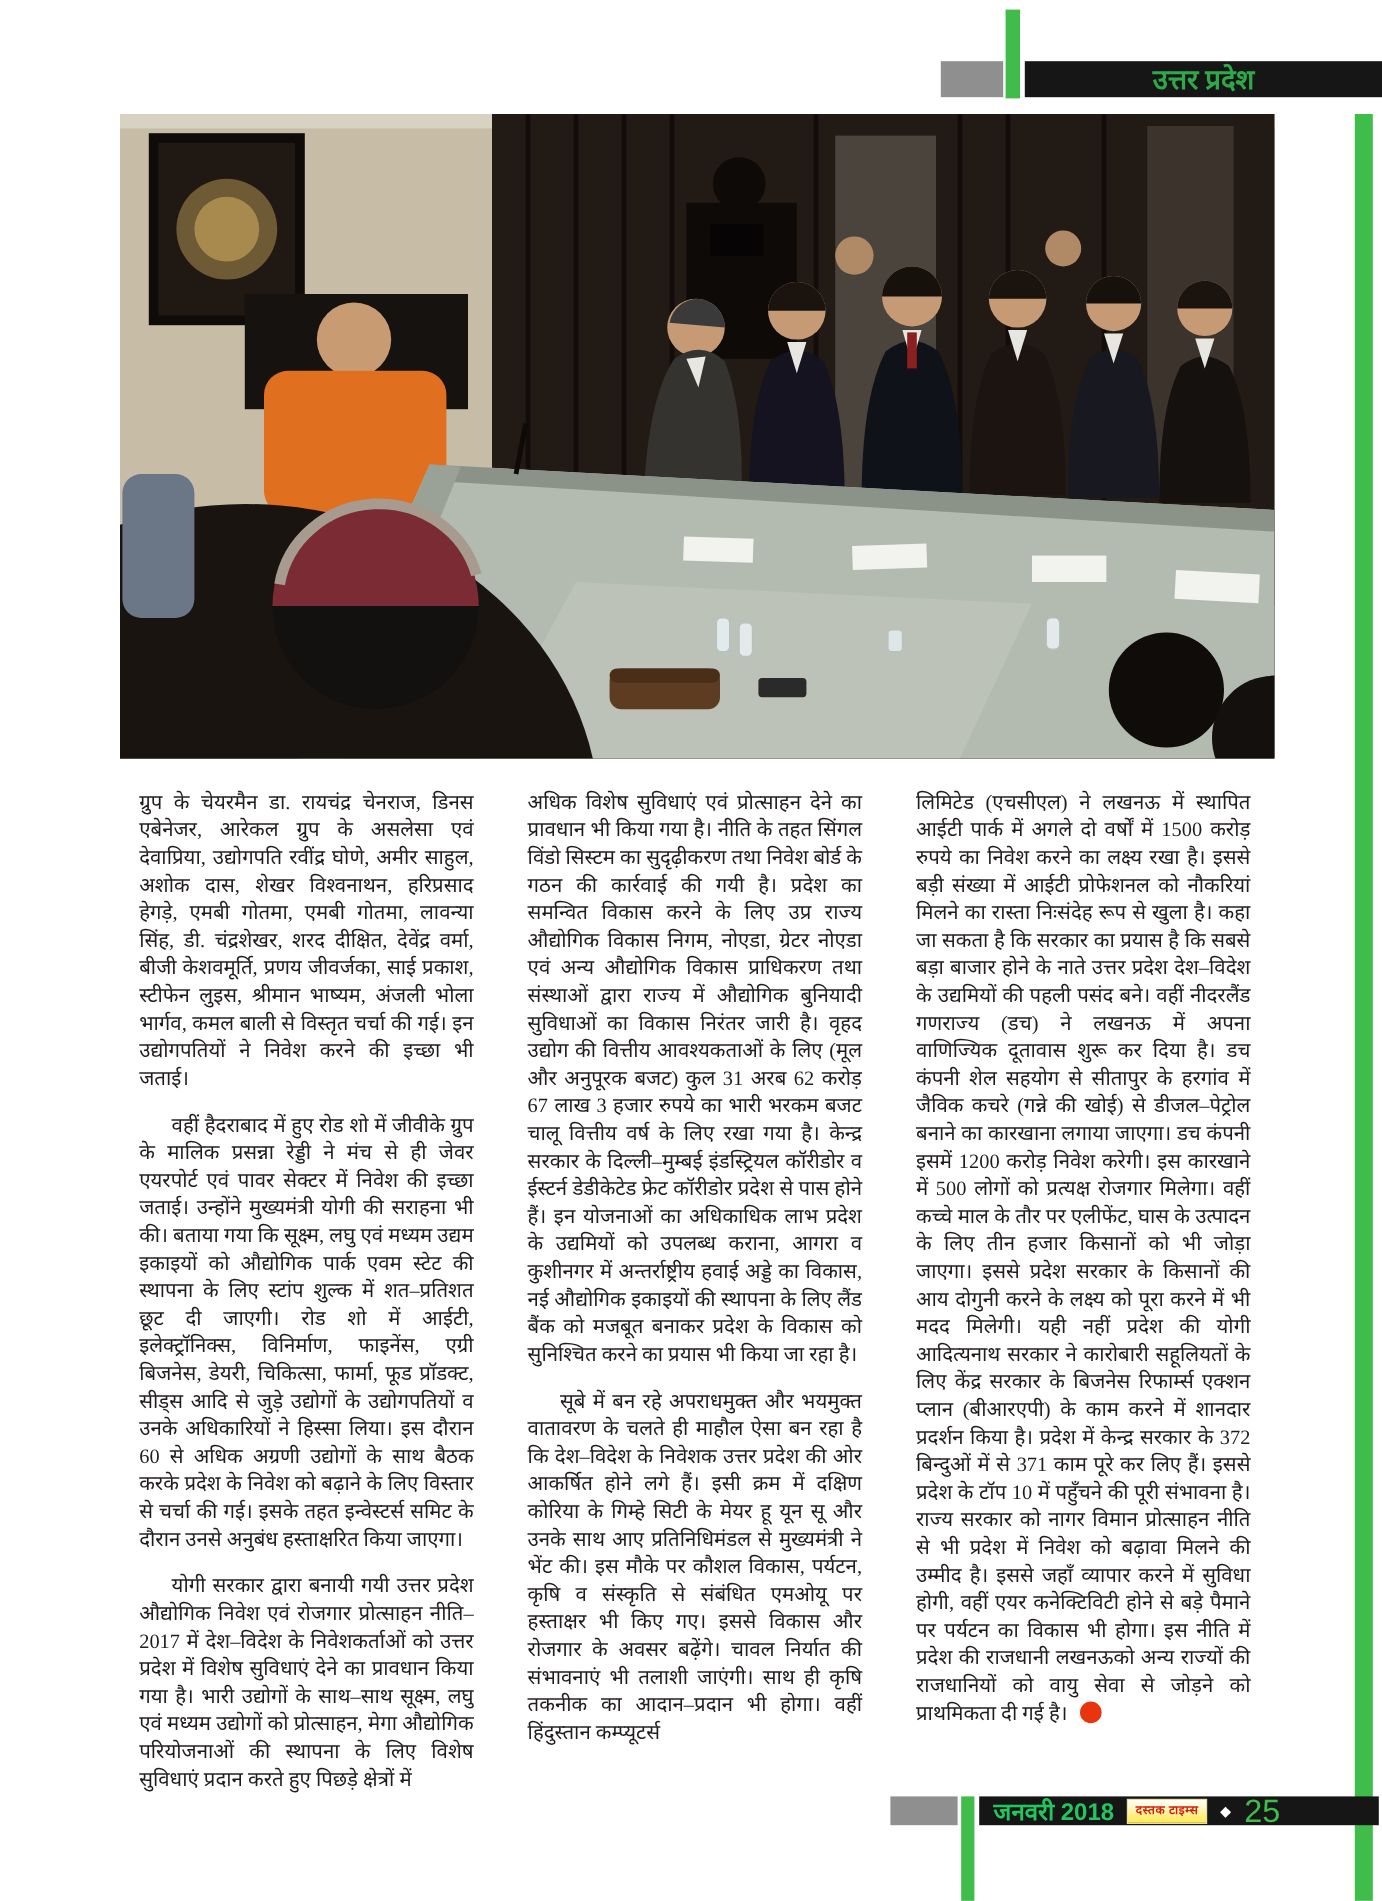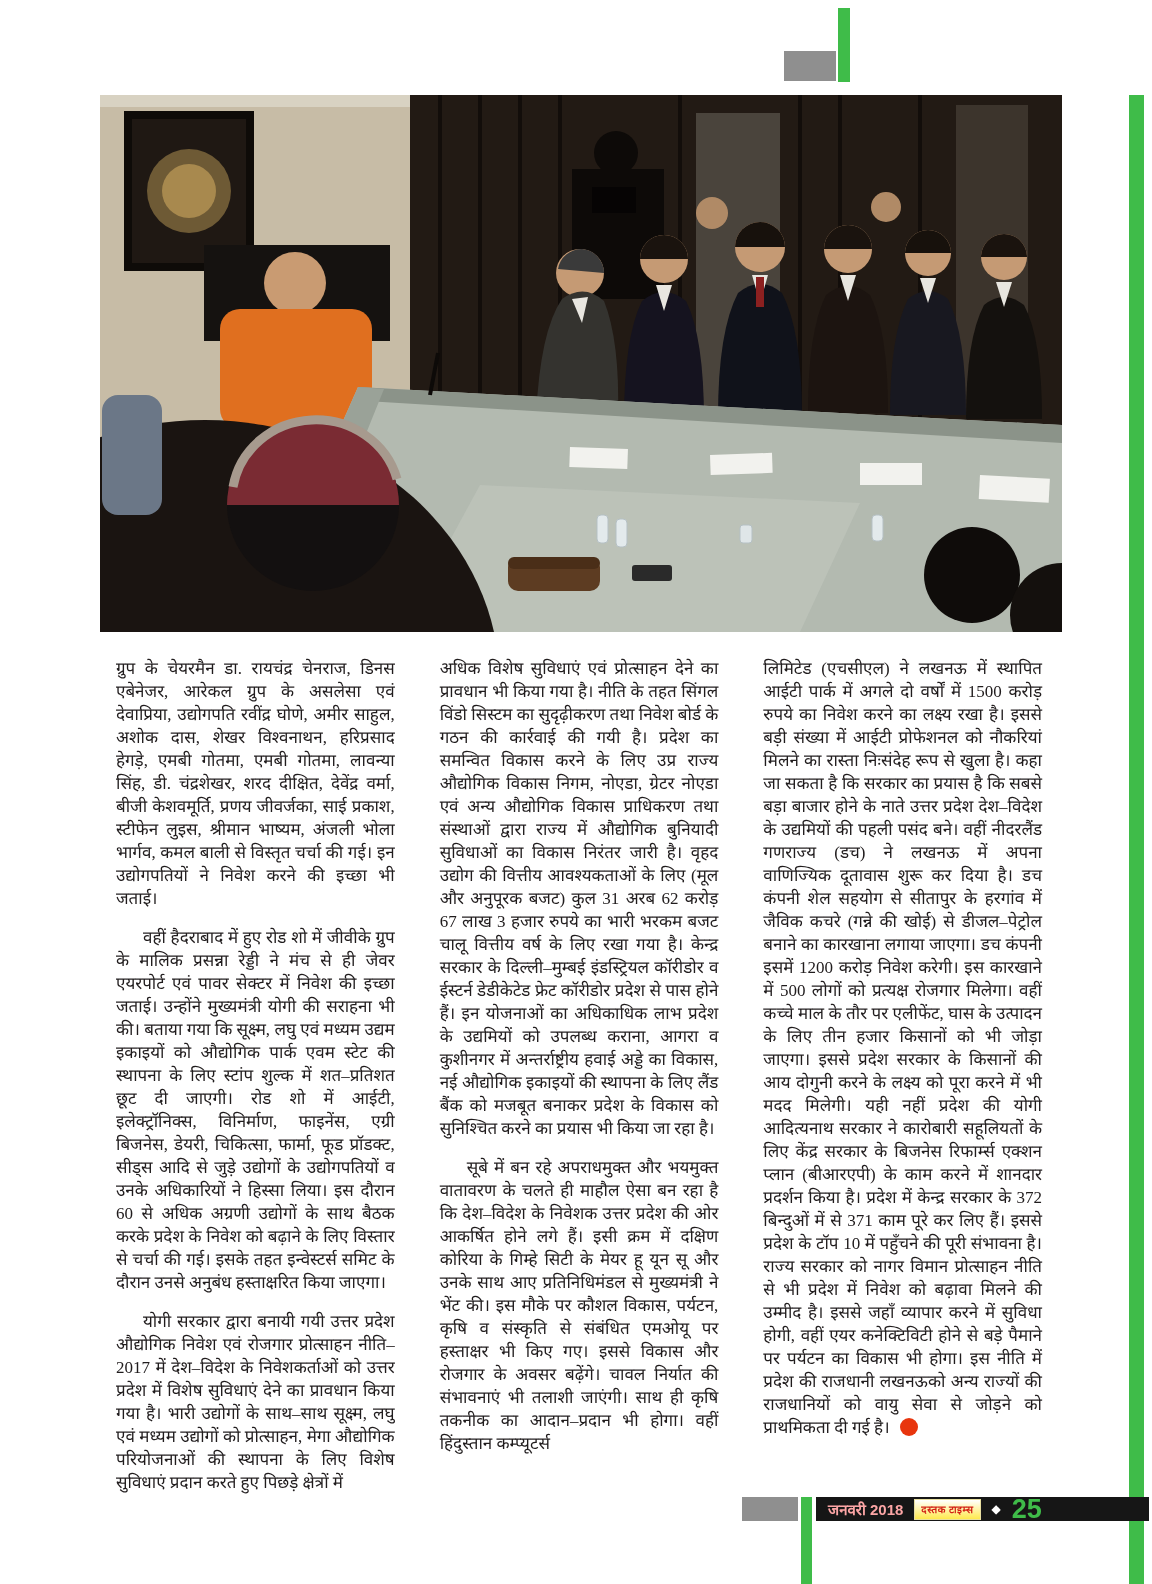--- a/index.html
+++ b/index.html
@@ -29,36 +29,39 @@
   .col{flex:1;min-width:0;text-align:justify;font-size:17px;line-height:23px;color:#201c1d;overflow:hidden;}
   .para{margin:16px;}
   .indent{text-indent:27px;}
   .end-dot{display:inline-block;width:18px;height:18px;border-radius:50%;background:#e8350e;margin-left:10px;vertical-align:-3px;}
 
   
   .ft-gray{position:absolute;left:742px;top:1497px;width:56px;height:24px;background:#8f8f8f;z-index:2;}
   .ft-green{position:absolute;left:801px;top:1497px;width:11px;height:87px;background:#3fbc49;z-index:2;}
   .ft-black{position:absolute;left:816px;top:1497px;width:333px;height:24px;background:#161616;z-index:3;
     display:flex;align-items:center;gap:11px;padding-left:12px;box-sizing:border-box;}
-  .ft-date{color:#fca5a5;font-weight:bold;font-size:15px;font-family:"Liberation Sans","DejaVu Sans",sans-serif;}
+  .ft-date{color:#22c55e;font-weight:bold;font-size:20px;font-family:"Liberation Sans","DejaVu Sans",sans-serif;}
   .ft-logo{background:linear-gradient(#ffffff,#ffe94d);color:#d21f12;font-weight:bold;font-size:10px;
     padding:0 6px;line-height:19px;border:1px solid #e8dfa0;letter-spacing:.5px;}
   .ft-diamond{color:#ffffff;font-size:12px;}
-  .ft-page{color:#3fbc49;font-size:27px;font-weight:bold;line-height:22px;
+  .ft-page{color:#3fbc49;font-size:27px;font-weight:normal;line-height:22px;
     font-family:"Liberation Sans","DejaVu Sans",sans-serif;}
 </style>
 </head>
 <body>
 
 <div class="page">
 
   <div class="right-strip"></div>
 
   <div class="hdr-gray"></div>
   <div class="hdr-green"></div>
+  <div class="hdr-black">
+    <span>उत्तर प्रदेश</span>
+  </div>
 
   <figure class="photo">
     <svg viewBox="0 0 962 537" preserveAspectRatio="none">
 
       <rect x="0" y="0" width="962" height="537" fill="#181310"></rect>
       <rect x="0" y="0" width="310" height="390" fill="#c7bca6"></rect>
       <rect x="0" y="0" width="962" height="12" fill="#d8d2c2"></rect>
       <rect x="310" y="0" width="652" height="410" fill="#221a14"></rect>
       <g stroke="#120d0a" stroke-width="4">
         <line x1="340" y1="0" x2="340" y2="410"></line>

